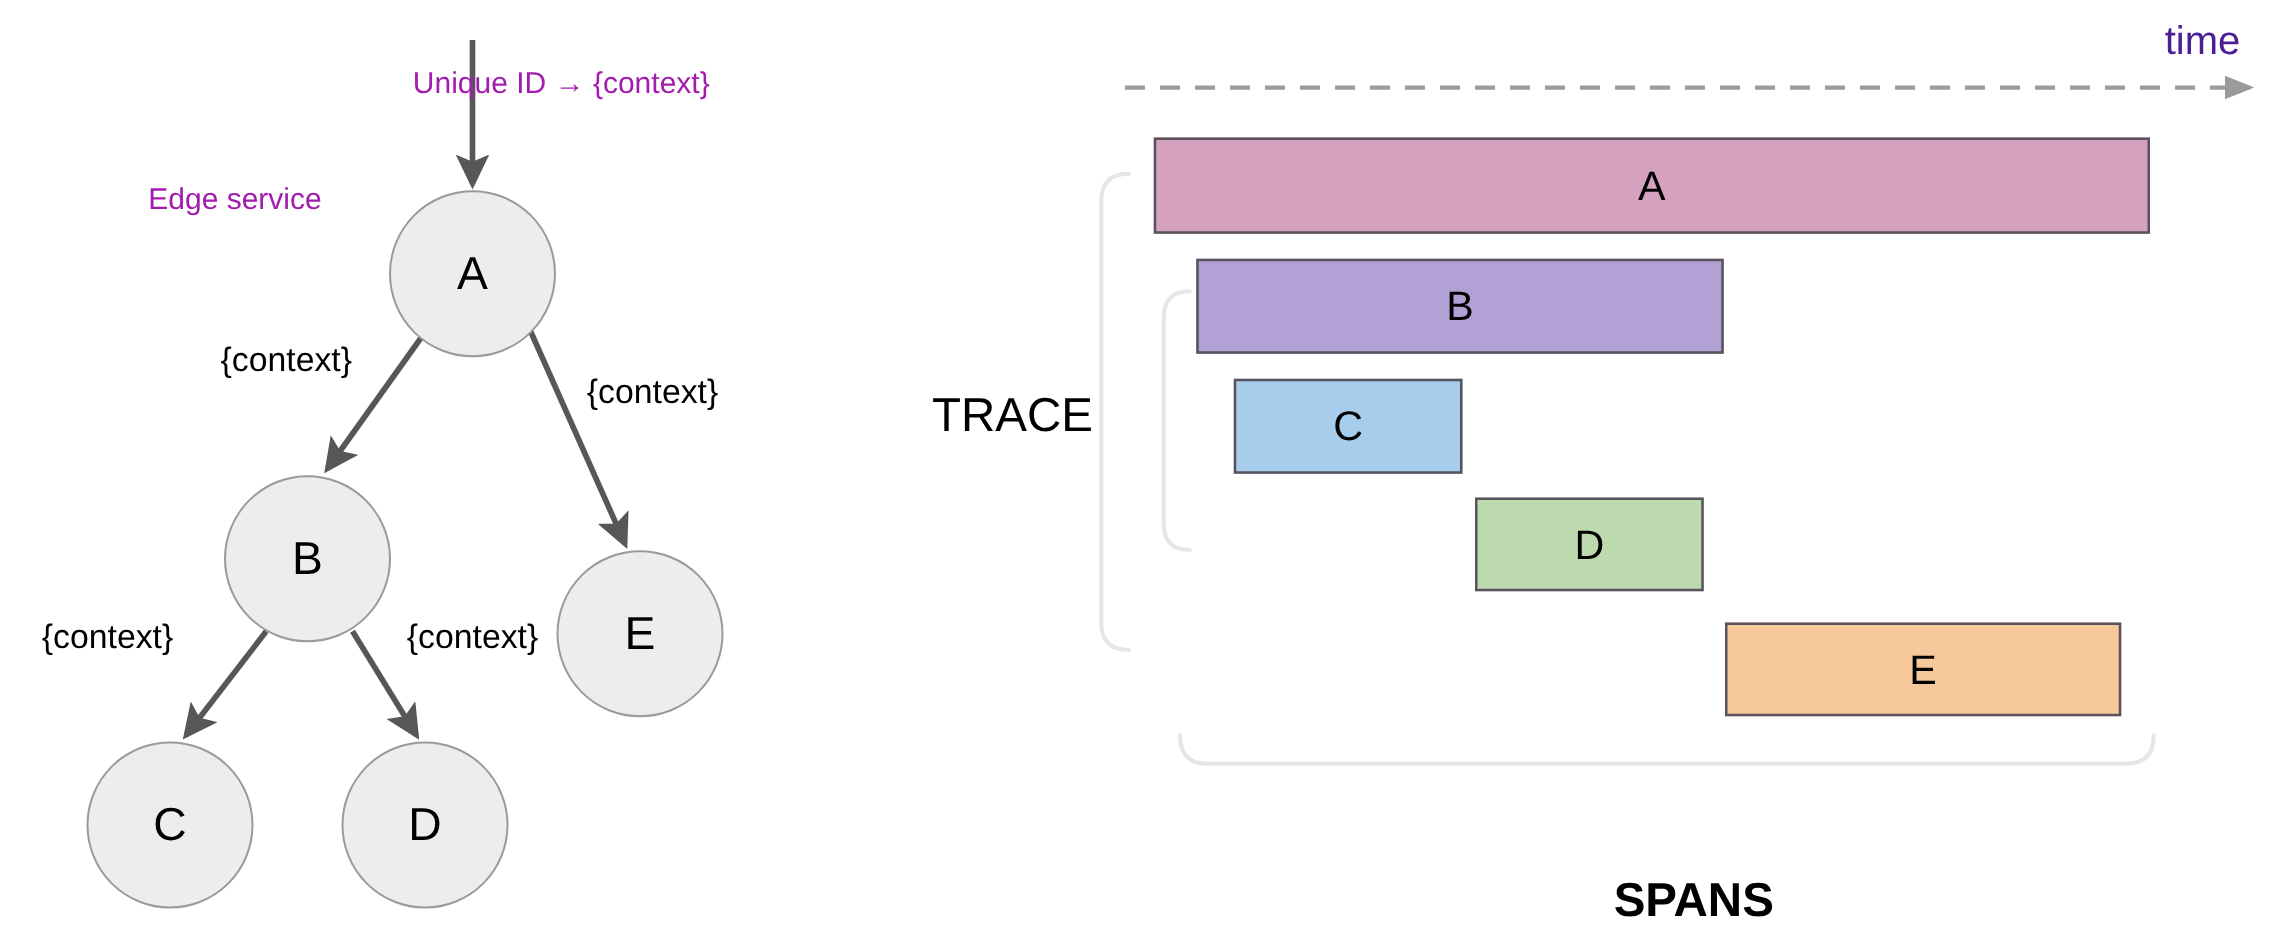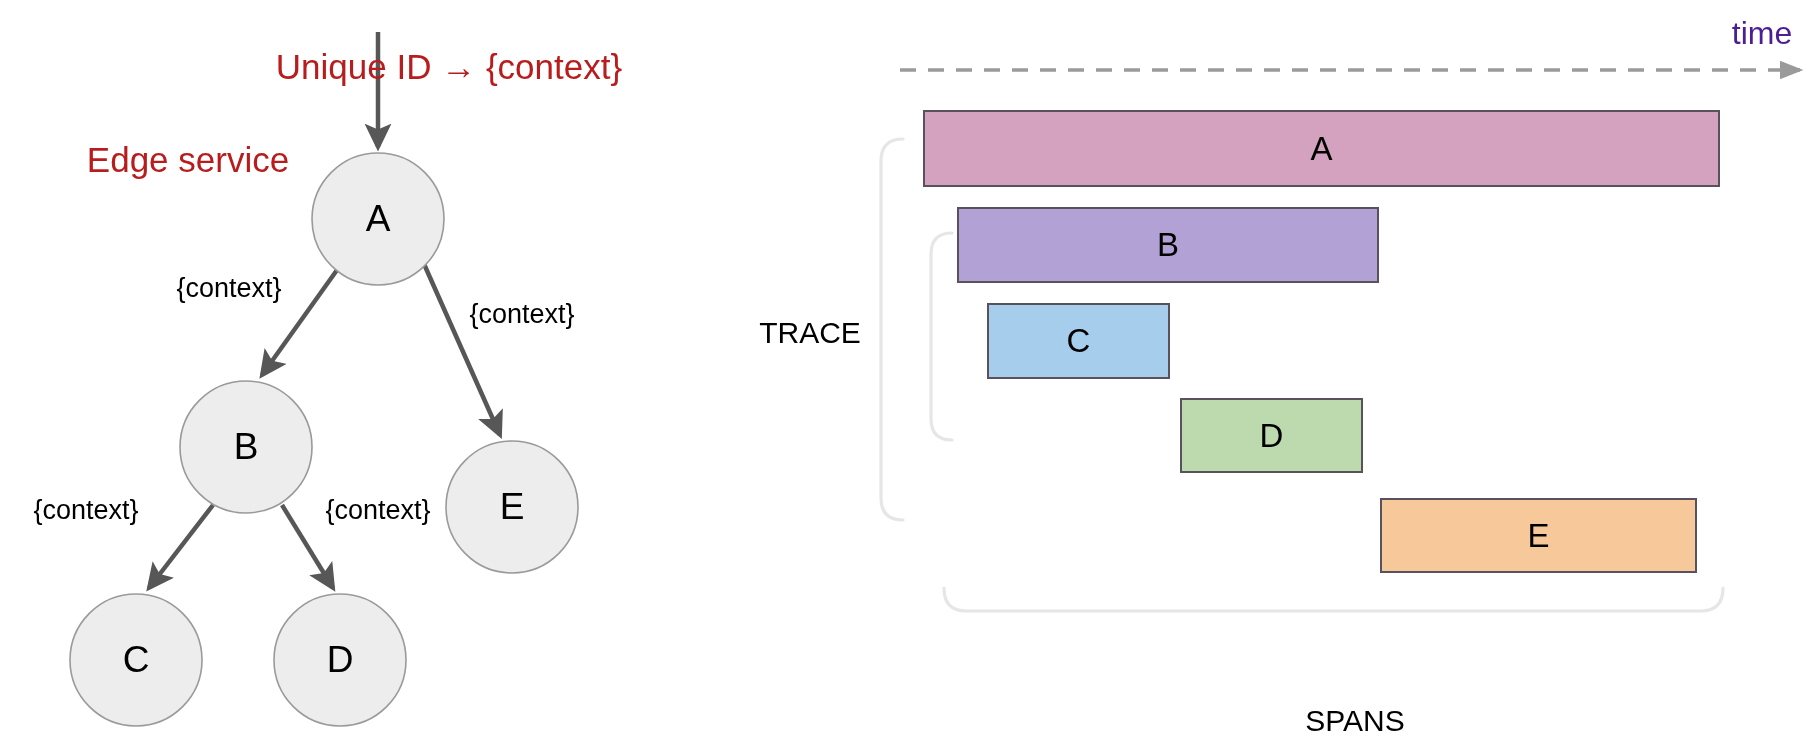--- a/index.html
+++ b/index.html
@@ -36,35 +36,35 @@
   }
   .edge-label {
     position: absolute;
     font-size: 27px;
     color: #000000;
     white-space: nowrap;
     transform: translate(-50%, -50%);
   }
   .plain-label {
     position: absolute;
-    font-size: 35px;
-    color: #b91c1c;
+    font-size: 24px;
+    color: #a21caf;
     white-space: nowrap;
     transform: translate(-50%, -50%);
   }
   .time-label {
     position: absolute;
     font-size: 32px;
     color: #4c1d95;
     white-space: nowrap;
     transform: translate(-50%, -50%);
   }
   .group-label {
     position: absolute;
-    font-size: 30px;
+    font-size: 38px;
     color: #000000;
     white-space: nowrap;
     transform: translate(-50%, -50%);
   }
   .span-bar {
     position: absolute;
     box-sizing: border-box;
     border: 2px solid #59525c;
     display: flex;
     align-items: center;
@@ -135,21 +135,21 @@
   <div class="plain-label" style="left:188px; top:160px;">Edge service</div>
 
   <div class="edge-label" style="left:229px; top:288px;">{context}</div>
   <div class="edge-label" style="left:522px; top:314px;">{context}</div>
   <div class="edge-label" style="left:86px; top:510px;">{context}</div>
   <div class="edge-label" style="left:378px; top:510px;">{context}</div>
 
   <div class="time-label" style="left:1762px; top:33px;">time</div>
 
   <div class="group-label" style="left:810px; top:333px;">TRACE</div>
-  <div class="group-label" style="left:1355px; top:721px;">SPANS</div>
+  <div class="group-label" style="left:1355px; top:721px;font-weight:bold;">SPANS</div>
 
   <div class="span-bar" style="left:923px; top:110px; width:797px; height:77px; background:#d4a2bf;">
     <span>A</span>
   </div>
   <div class="span-bar" style="left:957px; top:207px; width:422px; height:76px; background:#b1a1d4;">
     <span>B</span>
   </div>
   <div class="span-bar" style="left:987px; top:303px; width:183px; height:76px; background:#a6cdec;">
     <span>C</span>
   </div>

